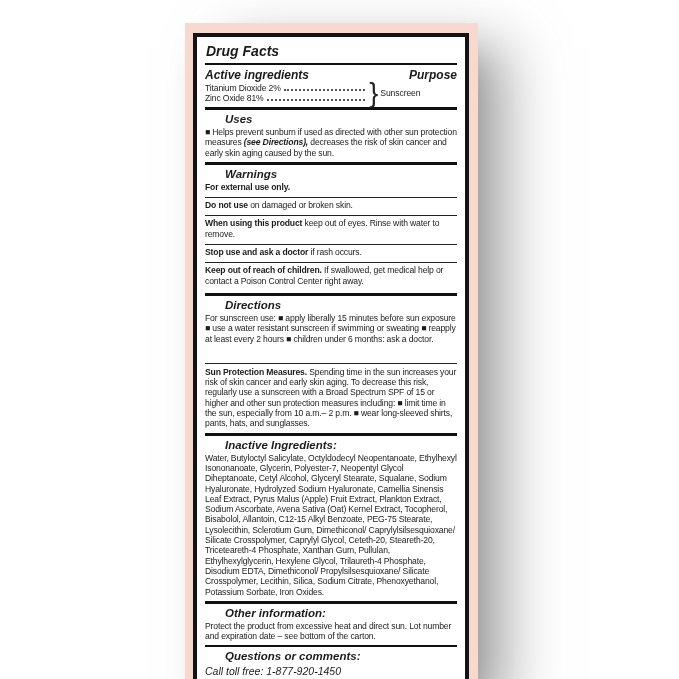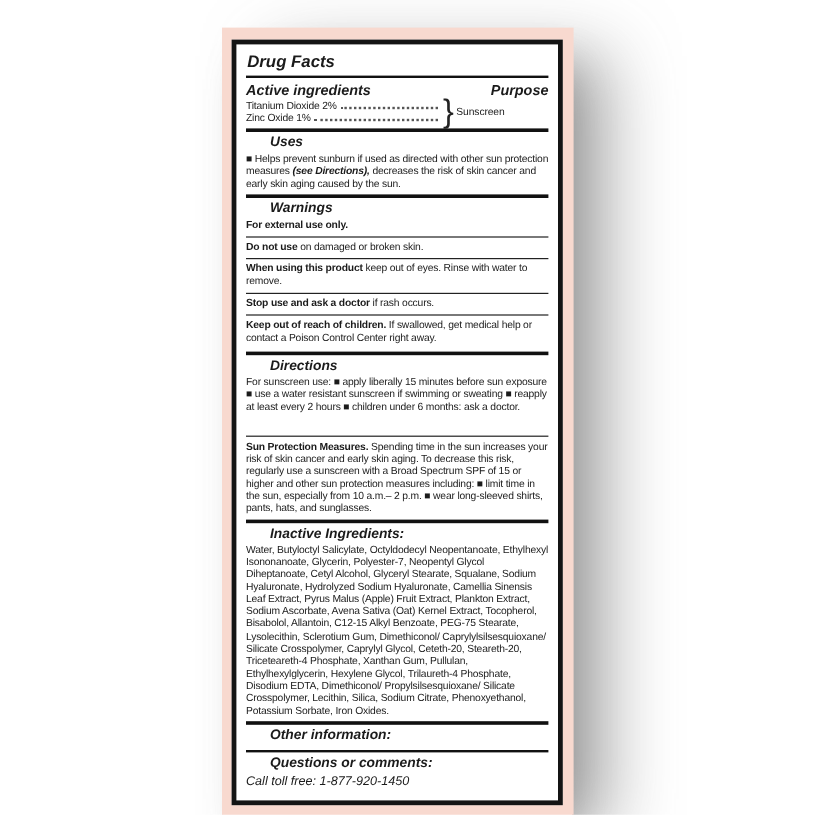--- a/index.html
+++ b/index.html
@@ -72,21 +72,21 @@
         <span>Active ingredients</span>
         <span>Purpose</span>
       </div>
       <div class="ai-body">
         <div class="ai-left">
           <div class="ai-row">
             <span>Titanium Dioxide 2%</span>
             <span class="leader"></span>
           </div>
           <div class="ai-row">
-            <span>Zinc Oxide 1%</span>
+            <span>Zinc Oxide 81%</span>
             <span class="leader"></span>
           </div>
         </div>
         <span class="brace">}</span>
         <span class="ai-right">Sunscreen</span>
       </div>
     </div>
 
     <div class="sec rule-thick">
       <div class="h">Uses</div>
@@ -122,20 +122,21 @@
       </div>
     </div>
 
     <div class="sec rule-thick">
       <div class="h">Inactive Ingredients:</div>
       <div class="t">Water, Butyloctyl Salicylate, Octyldodecyl Neopentanoate, Ethylhexyl Isononanoate, Glycerin, Polyester-7, Neopentyl Glycol Diheptanoate, Cetyl Alcohol, Glyceryl Stearate, Squalane, Sodium Hyaluronate, Hydrolyzed Sodium Hyaluronate, Camellia Sinensis Leaf Extract, Pyrus Malus (Apple) Fruit Extract, Plankton Extract, Sodium Ascorbate, Avena Sativa (Oat) Kernel Extract, Tocopherol, Bisabolol, Allantoin, C12-15 Alkyl Benzoate, PEG-75 Stearate, Lysolecithin, Sclerotium Gum, Dimethiconol/ Caprylylsilsesquioxane/ Silicate Crosspolymer, Caprylyl Glycol, Ceteth-20, Steareth-20, Triceteareth-4 Phosphate, Xanthan Gum, Pullulan, Ethylhexylglycerin, Hexylene Glycol, Trilaureth-4 Phosphate, Disodium EDTA, Dimethiconol/ Propylsilsesquioxane/ Silicate Crosspolymer, Lecithin, Silica, Sodium Citrate, Phenoxyethanol, Potassium Sorbate, Iron Oxides.</div>
     </div>
 
     <div class="sec rule-thick">
       <div class="h">Other information:</div>
+      <div class="t">Protect the product from excessive heat and direct sun. Lot number and expiration date – see bottom of the carton.</div>
     </div>
 
     <div class="sec rule-med">
       <div class="h">Questions or comments:</div>
       <div class="phone">Call toll free: 1-877-920-1450</div>
     </div>
 
   </div>
 </div>
 

